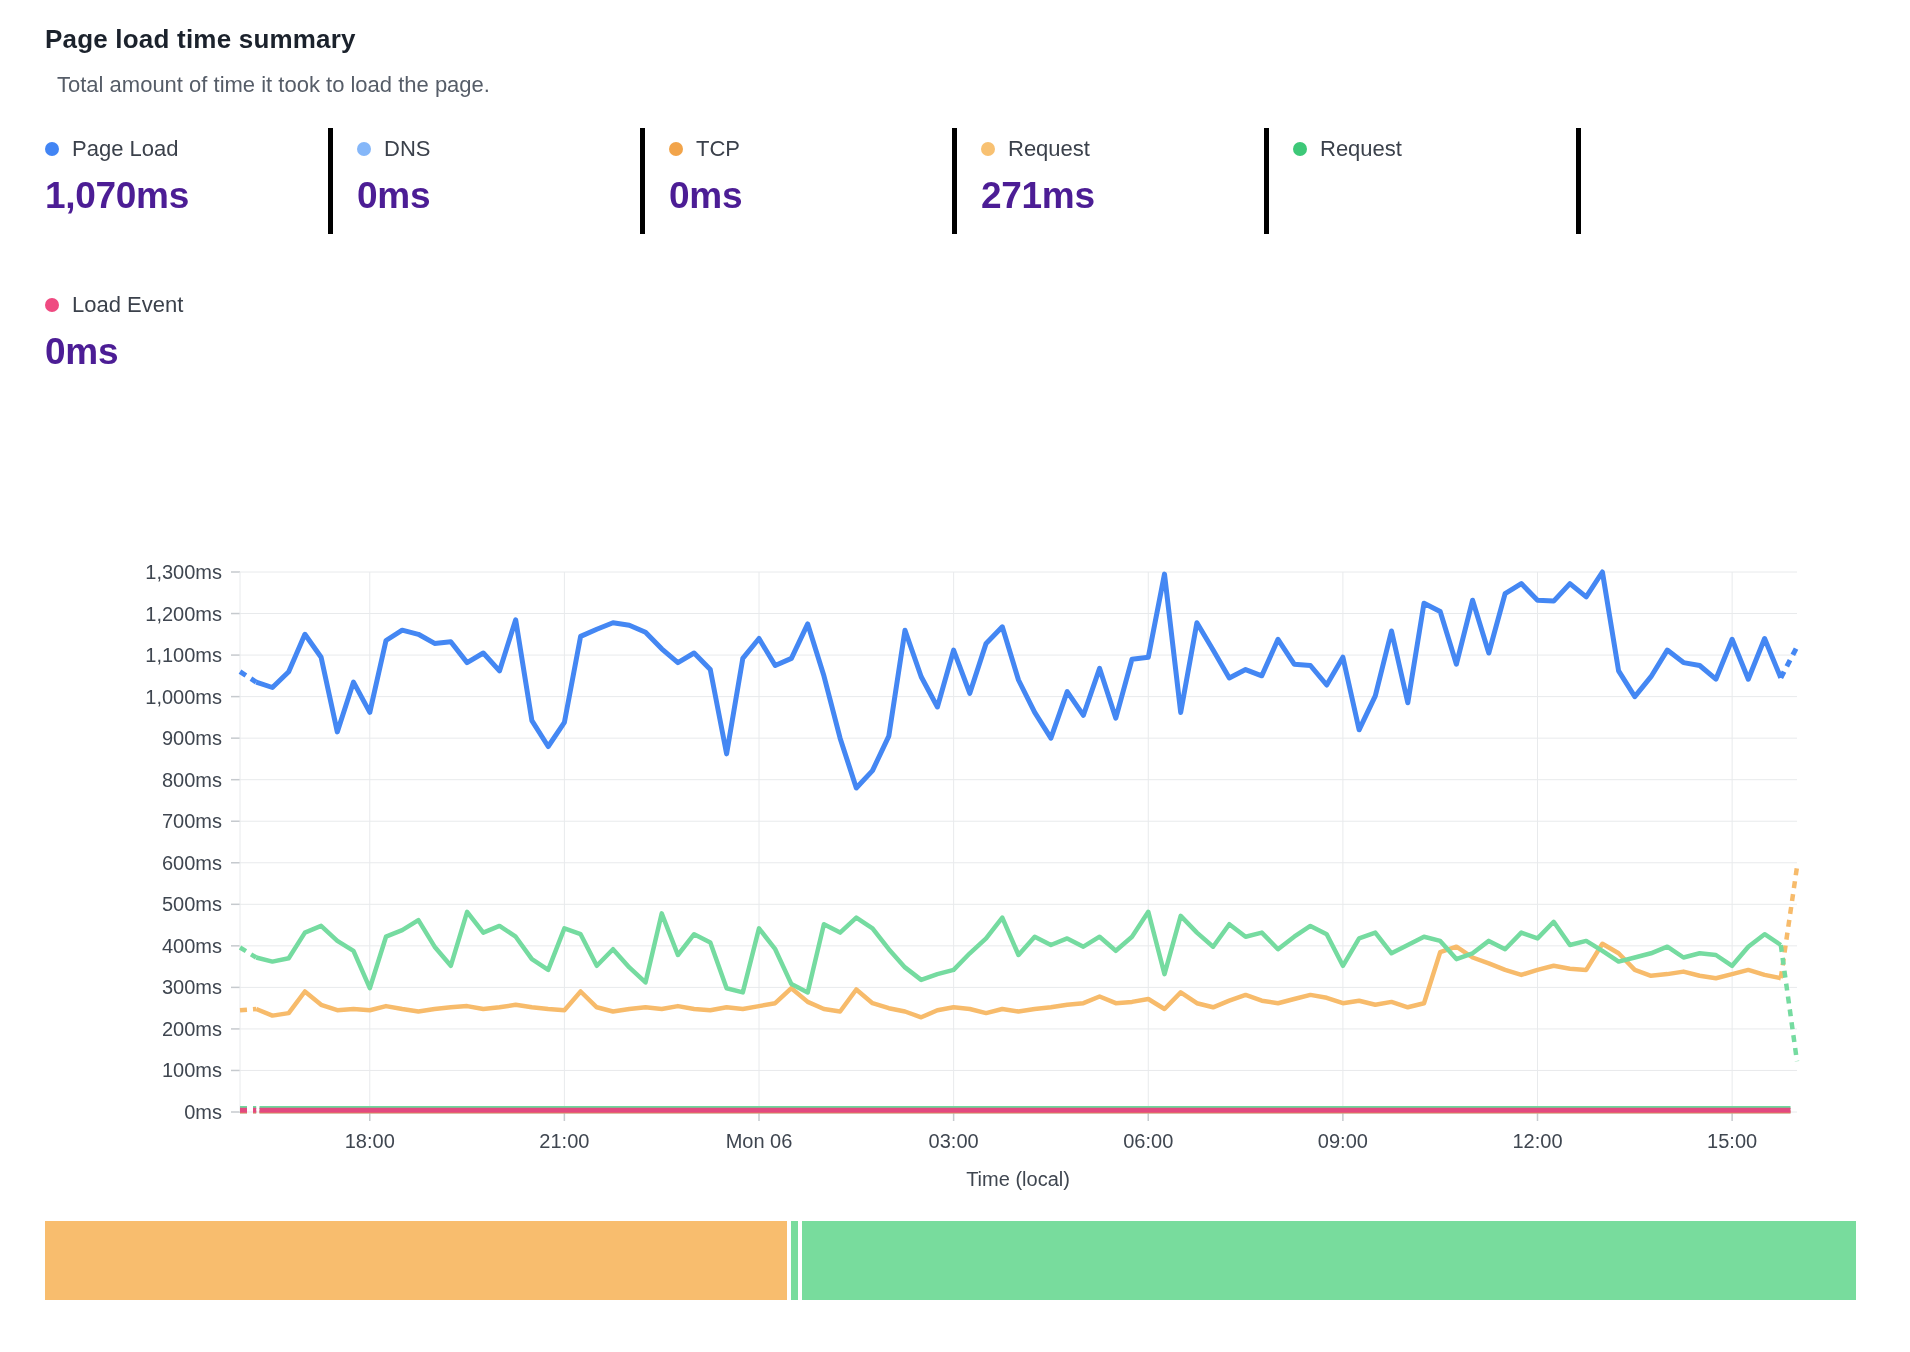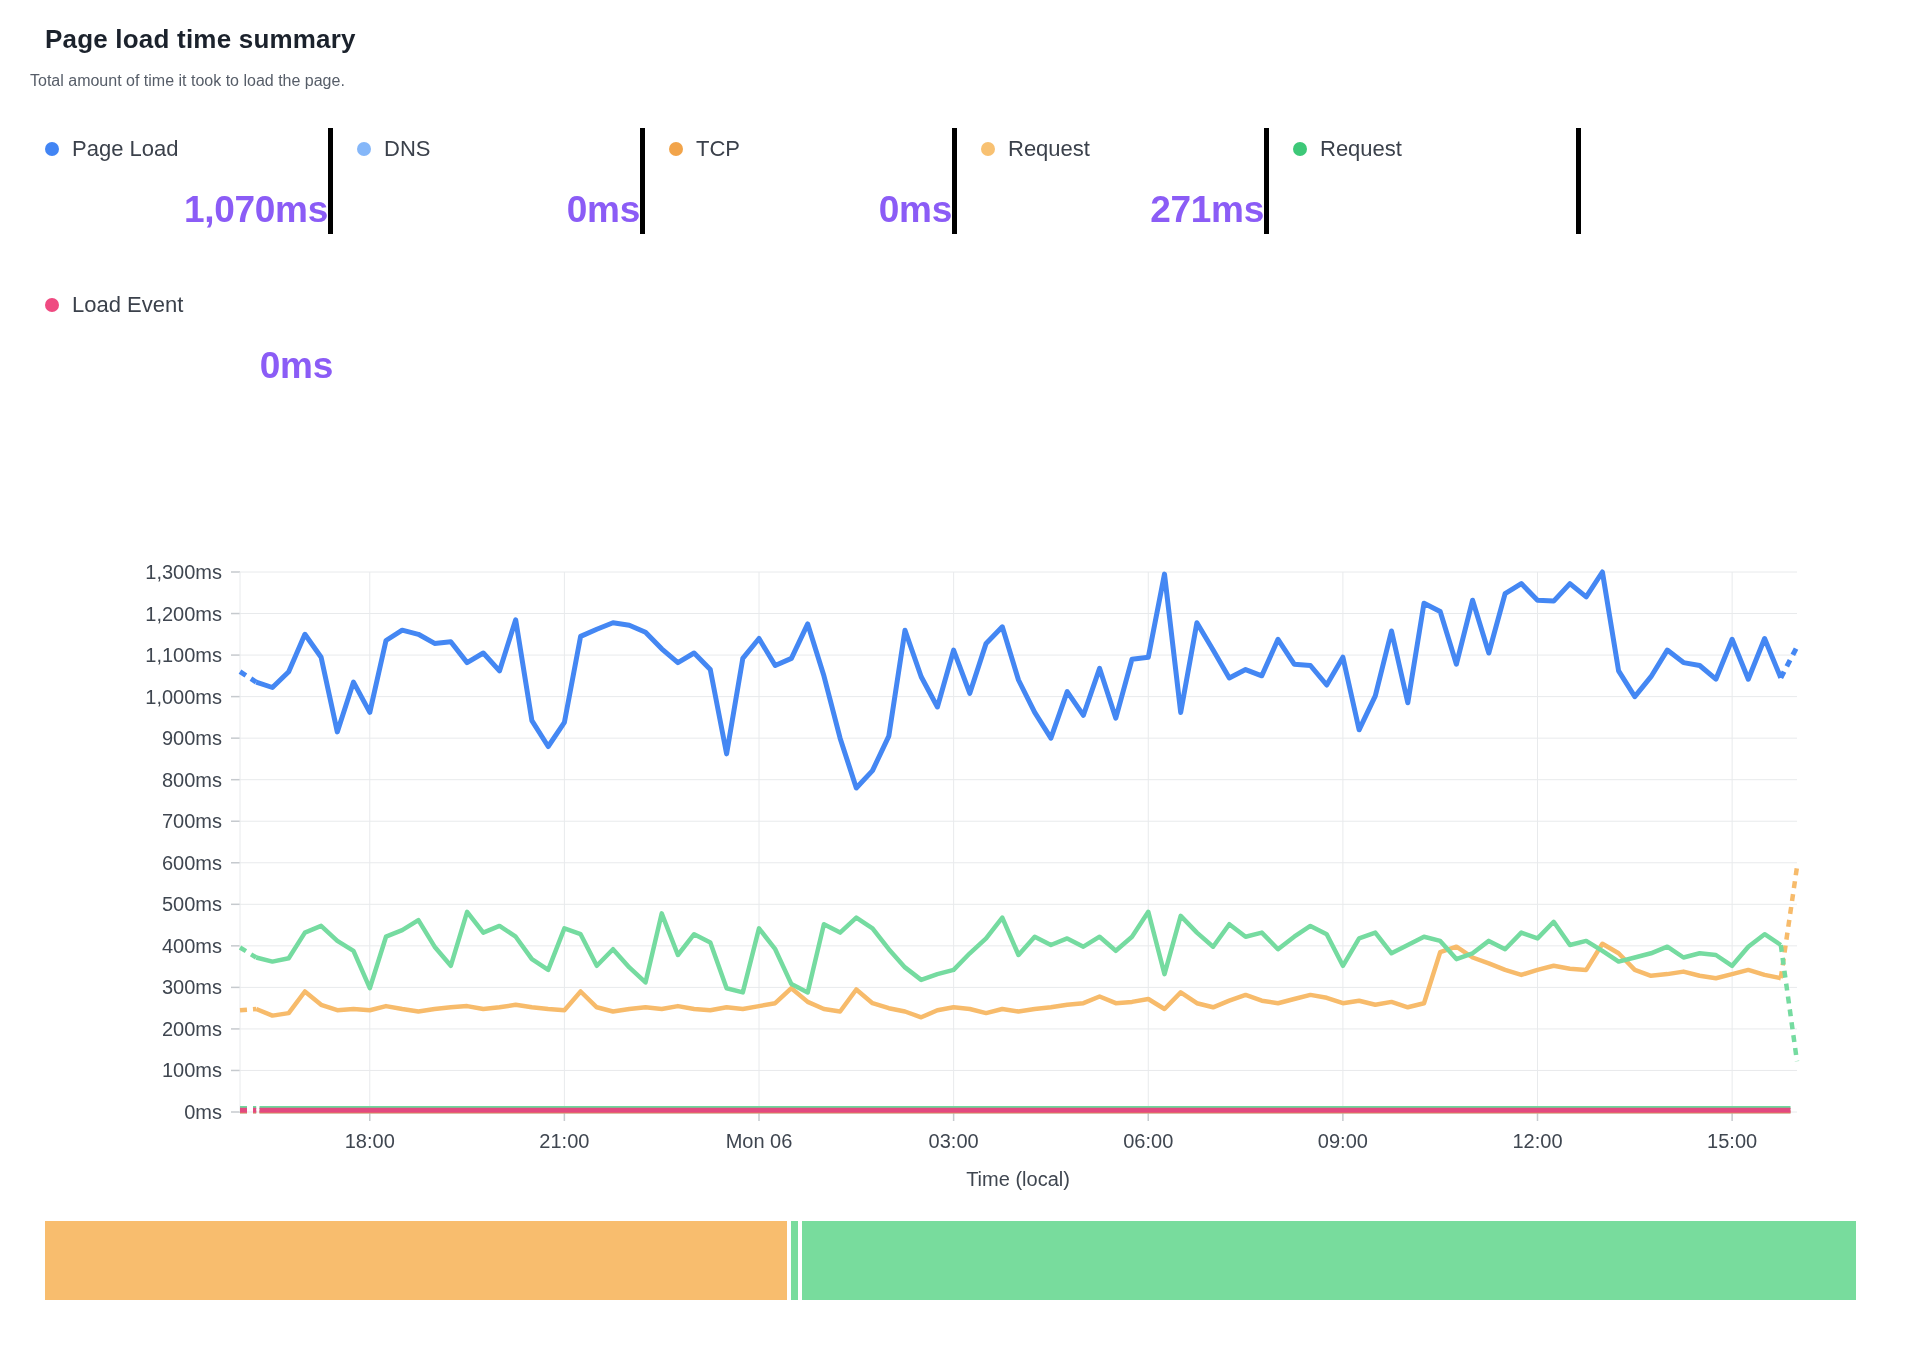--- a/index.html
+++ b/index.html
@@ -1,28 +1,28 @@
 <!DOCTYPE html>
 <html><head>
 <meta charset="utf-8">
 <style>
   html,body{margin:0;padding:0;background:#ffffff;}
   .page{position:relative;width:1910px;height:1352px;background:#ffffff;
-        font-family:"Liberation Sans",sans-serif;overflow:hidden;text-align:right;}
+        font-family:"Liberation Sans",sans-serif;overflow:hidden;}
   .abs{position:absolute;}
   .title{left:45px;top:24px;font-size:26px;font-weight:700;color:#1b222c;letter-spacing:.2px;}
-  .subtitle{left:30px;top:72px;font-size:16px;font-weight:400;color:#565d68;}
+  .subtitle{left:57px;top:72px;font-size:22px;font-weight:400;color:#565d68;}
   .stats-row{left:45px;top:128px;display:flex;}
   .stat{width:288px;border-right:5px solid #000000;margin-right:24px;height:106px;
         box-sizing:border-box;padding-top:8px;}
   .stat.no-border{border-right:none;}
   .stat-head{display:flex;align-items:center;}
   .dot{width:14px;height:14px;border-radius:50%;margin-right:13px;flex:0 0 auto;}
   .stat-label{font-size:22px;color:#3b414b;}
-  .stat-value{font-size:37px;font-weight:700;color:#8b5cf6;margin-top:27px;letter-spacing:-.3px;}
+  .stat-value{font-size:37px;font-weight:700;color:#4c1d95;margin-top:13px;letter-spacing:-.3px;}
   .stats-row2{left:45px;top:284px;display:flex;}
   svg.chart{left:0;top:0;width:1910px;height:1352px;}
   .tick-label{font-family:"Liberation Sans",sans-serif;font-size:20px;fill:#3f4650;}
   .axis-title{font-family:"Liberation Sans",sans-serif;font-size:20px;fill:#3f4650;text-anchor:middle;}
   .bar-seg{position:absolute;}
 </style>
 </head>
 <body>
 
 <div class="page">

